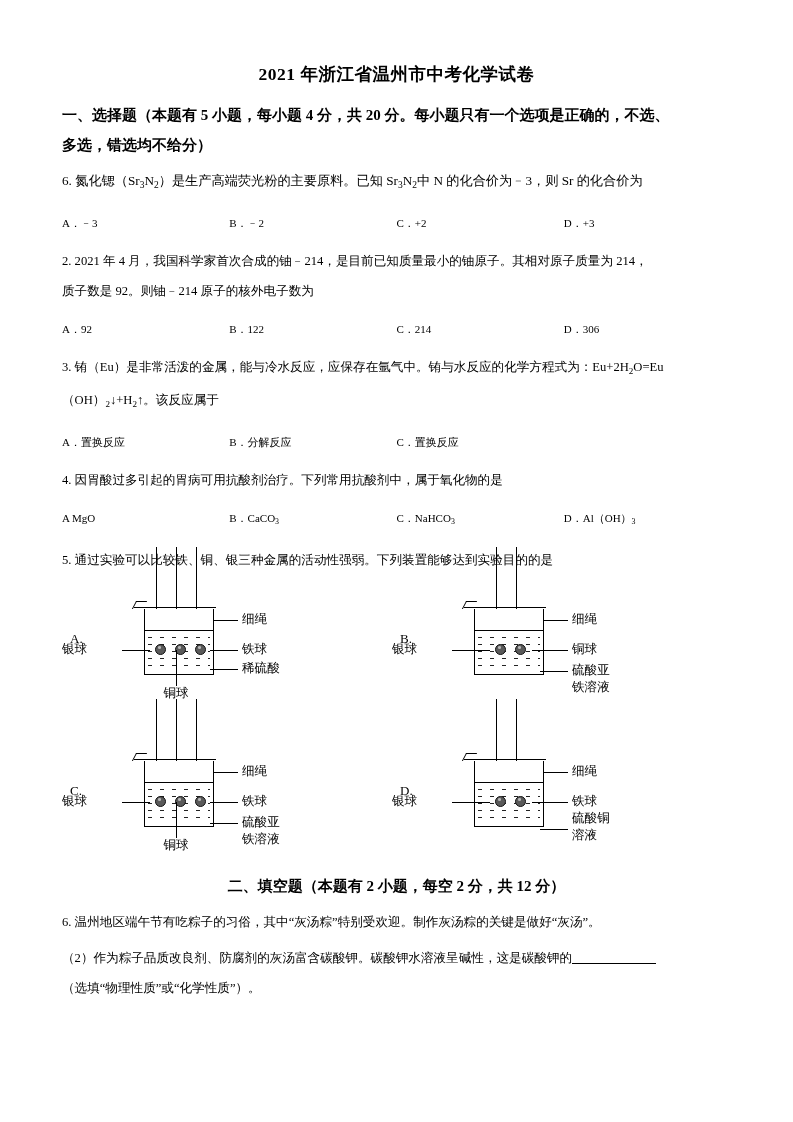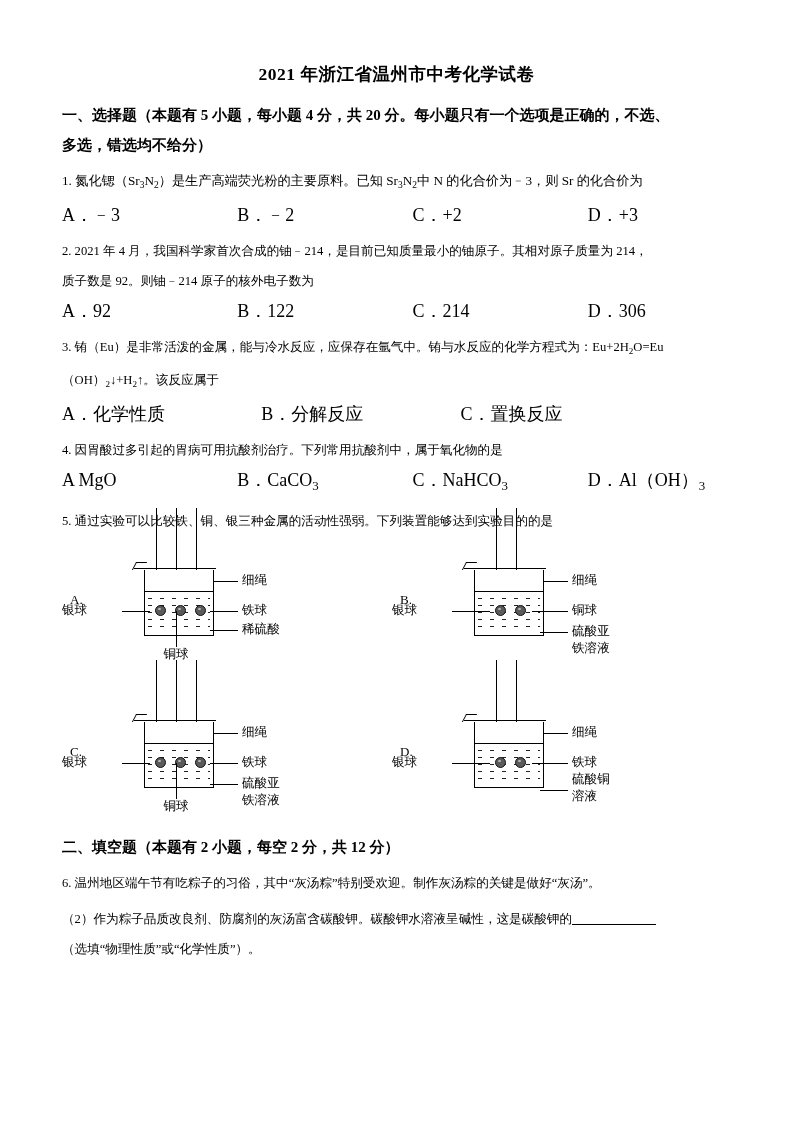--- a/index.html
+++ b/index.html
@@ -20,36 +20,35 @@
     letter-spacing: .5px;
     margin: 62px 0 0 0;
   }
 
   .section-head {
     font-weight: bold;
     font-size: 15px;
     line-height: 30px;
     margin: 14px 62px 0 62px;
   }
-  .section-head.second { margin-top: 0; }
+  .section-head.second { margin-top: 0; text-align: center; }
 
   .q {
     font-size: 13.2px;
     line-height: 30px;
     margin: 6px 62px 0 62px;
     text-align: justify;
   }
   .q-sm { font-size: 12.6px; }
 
   .opts {
     display: flex;
-    margin: 0 62px;
-    font-size: 18px;
+    margin: 8px 62px;
+    font-size: 11px;
     line-height: 30px;
-    gap: 32px;
   }
   .opts .o { width: 25%; }
 
   sub { font-size: .72em; vertical-align: -.28em; }
 
   .blank-line {
     display: inline-block;
     border-bottom: 1px solid #000;
     vertical-align: -2px;
   }
@@ -176,21 +175,21 @@
 <div class="page">
 
   <div class="doc-title">2021 年浙江省温州市中考化学试卷</div>
 
   <div class="section-head">
     <div>一、选择题（本题有 5 小题，每小题 4 分，共 20 分。每小题只有一个选项是正确的，不选、</div>
     <div>多选，错选均不给分）</div>
   </div>
 
   <div class="q">
-    <span>1. 氮化锶（Sr</span><sub>3</sub><span>N</span><sub>2</sub><span>）是生产高端荧光粉的主要原料。已知 Sr</span><sub>3</sub><span>N</span><sub>2</sub><span>中 N 的化合价为﹣3，则 Sr 的化合价为</span>
+    <span>6. 氮化锶（Sr</span><sub>3</sub><span>N</span><sub>2</sub><span>）是生产高端荧光粉的主要原料。已知 Sr</span><sub>3</sub><span>N</span><sub>2</sub><span>中 N 的化合价为﹣3，则 Sr 的化合价为</span>
   </div>
   <div class="opts">
     <div class="o">A．﹣3</div>
     <div class="o">B．﹣2</div>
     <div class="o">C．+2</div>
     <div class="o">D．+3</div>
   </div>
 
   <div class="q q-sm">
     <div>2. 2021 年 4 月，我国科学家首次合成的铀﹣214，是目前已知质量最小的铀原子。其相对原子质量为 214，</div>
@@ -205,21 +204,21 @@
 
   <div class="q q-sm">
     <div>
       <span>3. 铕（Eu）是非常活泼的金属，能与冷水反应，应保存在氩气中。铕与水反应的化学方程式为：Eu+2H</span><sub>2</sub><span>O=Eu</span>
     </div>
     <div>
       <span>（OH）</span><sub>2</sub><span>↓+H</span><sub>2</sub><span>↑。该反应属于</span>
     </div>
   </div>
   <div class="opts">
-    <div class="o">A．化学性质</div>
+    <div class="o">A．置换反应</div>
     <div class="o">B．分解反应</div>
     <div class="o">C．置换反应</div>
   </div>
 
   <div class="q q-sm">4. 因胃酸过多引起的胃病可用抗酸剂治疗。下列常用抗酸剂中，属于氧化物的是</div>
   <div class="opts">
     <div class="o">
       <span>A</span>
       <span>MgO</span>
     </div>

